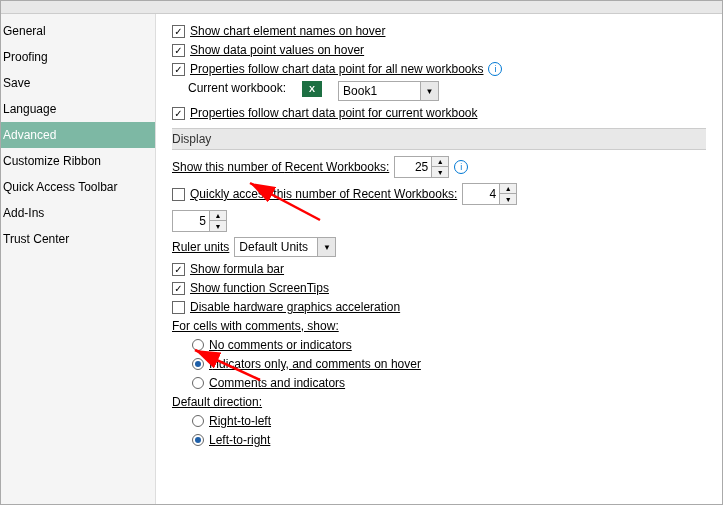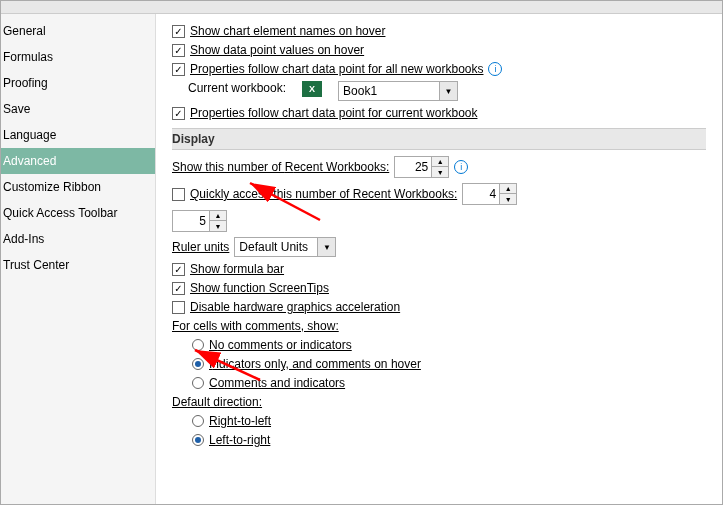--- a/index.html
+++ b/index.html
@@ -216,21 +216,20 @@
 </head>
 <body>
 
 <div class="window">
   <div class="title-bar">
     <span></span>
   </div>
   <div class="content">
     <div class="sidebar">
     <div class="sidebar-item">General</div>
-        <div class="sidebar-item">Formulas</div>
         <div class="sidebar-item">Proofing</div>
         <div class="sidebar-item">Save</div>
         <div class="sidebar-item">Language</div>
         <div class="sidebar-item active">Advanced</div>
         <div class="sidebar-item">Customize Ribbon</div>
         <div class="sidebar-item">Quick Access Toolbar</div>
         <div class="sidebar-item">Add-Ins</div>
         <div class="sidebar-item">Trust Center</div>
       </div>
     <div class="main-panel">
@@ -243,31 +242,31 @@
           <label>Show data point values on hover</label>
         </div>
         <div class="option-row">
           <div class="checkbox-custom checked"></div>
           <label>Properties follow chart data point for all new workbooks</label>
           <div class="info-icon">i</div>
         </div>
         <div class="workbook-select">
     <label>Current workbook:</label>
     <div class="excel-icon">X</div>
-    <div class="dropdown-wrapper" style="width:120px;">
+    <div class="dropdown-wrapper" style="width:101px;">
       <span class="dropdown-text">Book1</span>
       <div class="dropdown-btn">▼</div>
     </div>
   </div>
         <div class="option-row">
           <div class="checkbox-custom checked"></div>
           <label>Properties follow chart data point for current workbook</label>
         </div>
         <div class="section-header">
-          <span class="section-header-text" style="padding-left:0;font-weight:bold;">Display</span>
+          <span class="section-header-text" style="padding-left:0;">Display</span>
         </div>
         <div class="option-row">
     <label>Show this number of <span class="underline">R</span>ecent Workbooks:</label>
     <div class="spinner-wrapper">
       <input class="spinner-input" type="text" value="25" style="">
       <div class="spinner-btns">
         <button class="spinner-btn">▲</button>
         <button class="spinner-btn">▼</button>
       </div>
     </div>

